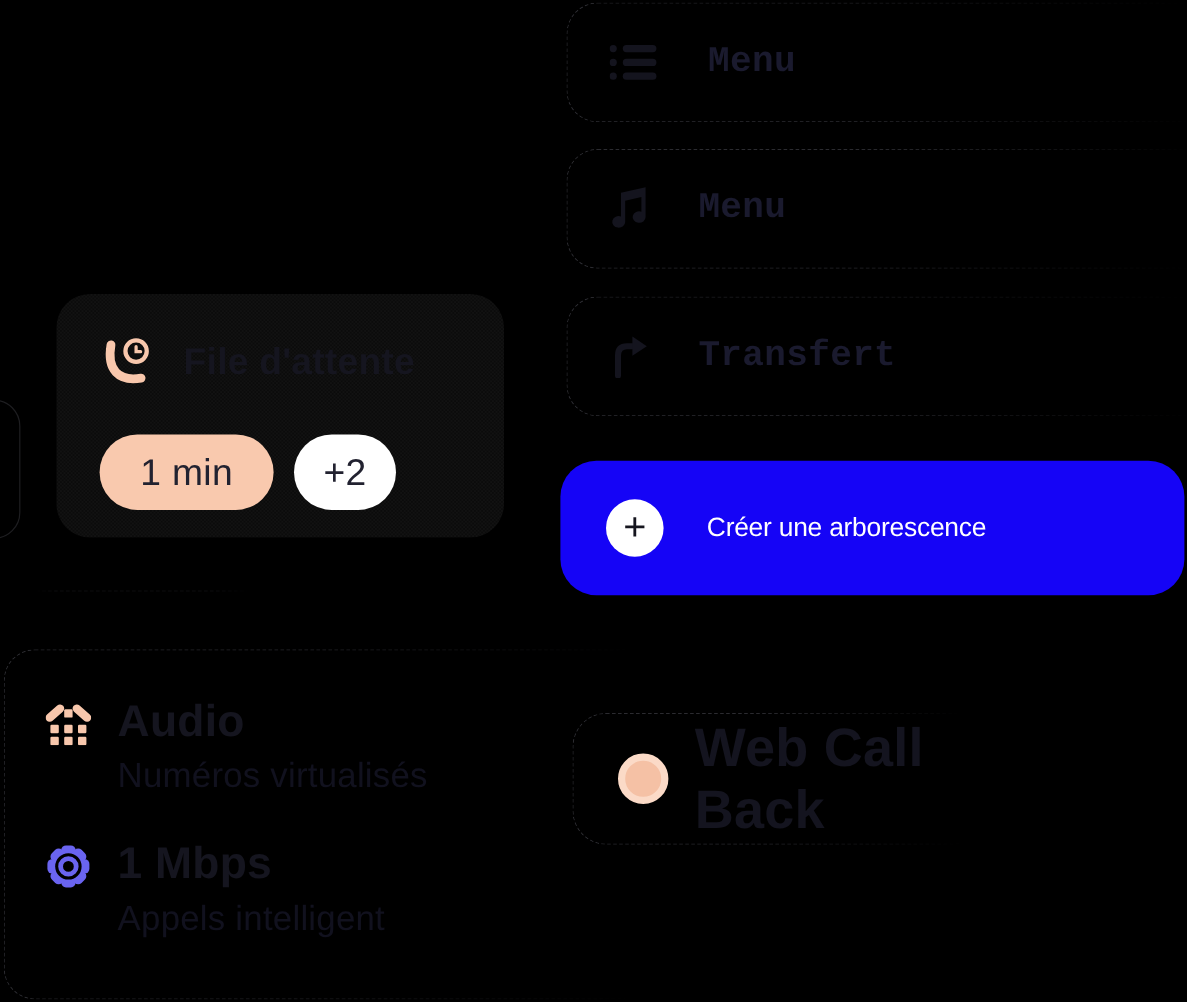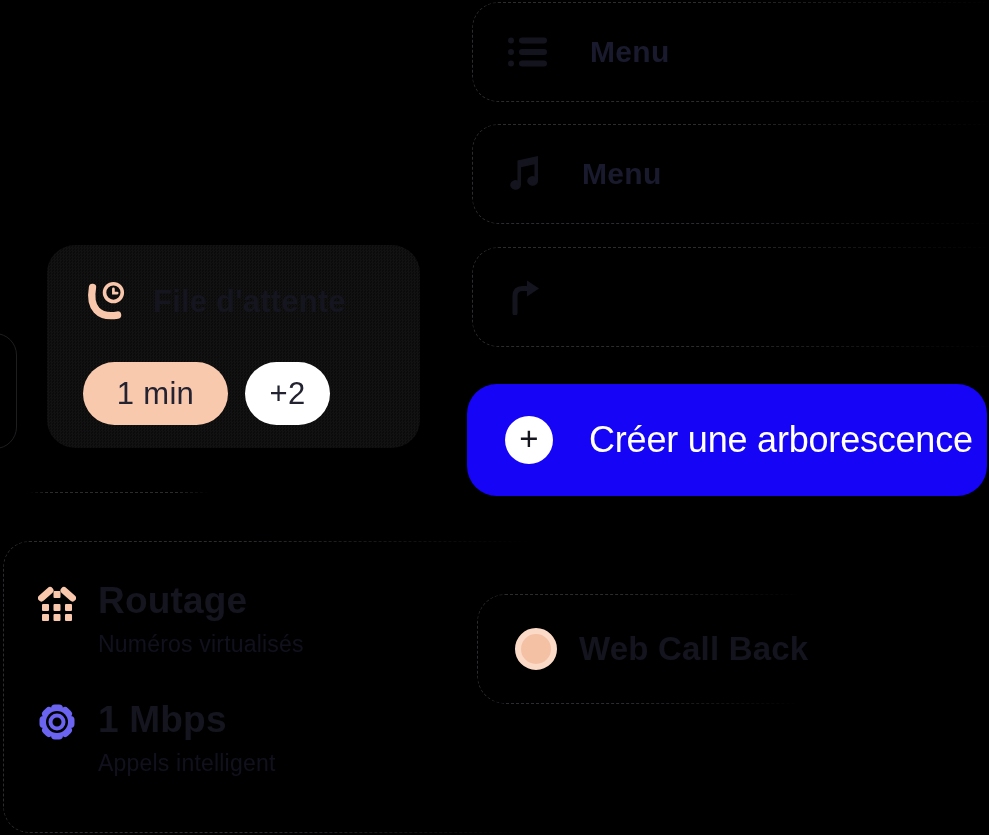--- a/index.html
+++ b/index.html
@@ -13,33 +13,33 @@
   .sketch-card{position:absolute;border-radius:26px;}
   .sketch-card::before{
     content:'';position:absolute;inset:0;border:1.5px dashed #2b2b30;border-radius:inherit;
     -webkit-mask-image:linear-gradient(90deg,#000 42%,rgba(0,0,0,0) 94%);
             mask-image:linear-gradient(90deg,#000 42%,rgba(0,0,0,0) 94%);
   }
 
   
   .menu-card{left:472px;width:558px;height:100px;display:flex;align-items:center;gap:42px;padding-left:36px;box-sizing:border-box;}
   .menu-card .mi{flex:0 0 auto;display:flex;align-items:center;justify-content:center;}
-  .menu-label{font-size:30px;font-weight:700;color:#1a1a2e;letter-spacing:.3px;}
+  .menu-label{font-size:30px;font-weight:700;color:#1a1a2e;letter-spacing:.3px;font-family:Liberation Mono, monospace;}
 
   
   .cta{
     left:467px;top:384px;width:520px;height:112px;border-radius:30px;background:#1504F6;
     display:flex;align-items:center;gap:36px;padding-left:38px;box-sizing:border-box;cursor:pointer;
   }
   .cta-circle{
     width:48px;height:48px;border-radius:50%;background:#fff;color:#15151e;
     display:flex;align-items:center;justify-content:center;font-size:33px;font-weight:400;line-height:1;
     padding-bottom:3px;box-sizing:border-box;
   }
-  .cta-label{color:#fff;font-size:36px;font-weight:400;letter-spacing:-.2px;}
+  .cta-label{color:#fff;font-size:22px;font-weight:400;letter-spacing:-.2px;}
 
   
   .queue-card{
     left:47px;top:245px;width:373px;height:203px;border-radius:28px;
     background-color:#0e0e0e;
     background-image:repeating-conic-gradient(#121212 0% 25%, #0b0b0b 0% 50%);
     background-size:3px 3px;
     text-align:center;
   }
   .queue-head{position:absolute;left:34px;top:34px;display:flex;align-items:center;gap:26px;}
@@ -53,27 +53,27 @@
   .ghost-card{left:-62px;top:333px;width:77px;height:114px;border:1.5px solid #1e1e21;border-radius:22px;}
 
   .dash-line{border-top:1.5px dashed #2b2b30;height:0;
     -webkit-mask-image:linear-gradient(90deg,transparent 0,#000 10%,#000 82%,transparent 100%);
             mask-image:linear-gradient(90deg,transparent 0,#000 10%,#000 82%,transparent 100%);}
   .dash-a{left:30px;top:492px;width:178px;}
 
   
   .list-card{left:3px;top:541px;width:560px;height:292px;}
   .f-title{font-size:37px;font-weight:700;color:#15151f;letter-spacing:.2px;}
-  .f-sub{font-size:23px;font-weight:400;color:#11111e;letter-spacing:.2px;}
+  .f-sub{font-size:29px;font-weight:400;color:#11111e;letter-spacing:.2px;}
 
   
   .web-card{left:477px;top:594px;width:345px;height:110px;border-radius:28px;
     display:flex;align-items:center;gap:22px;padding-left:38px;box-sizing:border-box;}
   .wc-circle{width:42px;height:42px;border-radius:50%;background:#F5C1A5;border:6px solid #FBDAC7;box-sizing:border-box;flex:0 0 auto;}
-  .wc-label{font-size:33px;font-weight:700;color:#14141f;letter-spacing:.2px;}
+  .wc-label{font-size:45px;font-weight:700;color:#14141f;letter-spacing:.2px;}
 
   svg{display:block;}
 </style>
 </head>
 <body>
 
 <div class="sketch-card menu-card" style="top:2px">
   <span class="mi">
     <svg width="40" height="32" viewBox="0 0 40 32" fill="#14141e">
       <circle cx="3" cy="4.5" r="3"></circle>
@@ -96,20 +96,21 @@
   <span class="menu-label">Menu</span>
 </div>
 
 <div class="sketch-card menu-card" style="top:247px">
   <span class="mi">
     <svg width="32" height="36" viewBox="0 0 32 36">
       <path d="M7 34 V17 Q7 9.5 14.5 9.5 H20" fill="none" stroke="#14141e" stroke-width="5" stroke-linecap="round"></path>
       <path d="M19 1.5 L31 9.5 L19 17.5 Z" fill="#14141e"></path>
     </svg>
   </span>
+  <span class="menu-label">Transfert</span>
 </div>
 
 <div class="abs cta">
   <span class="cta-circle">+</span>
   <span class="cta-label">Créer une arborescence</span>
 </div>
 
 <div class="abs ghost-card"></div>
 
 <div class="abs queue-card">
@@ -139,21 +140,21 @@
     <path d="M34.5 13 L26 5.5" stroke="#F8C7AC" stroke-width="7" stroke-linecap="round" fill="none"></path>
     <rect x="15.5" y="6" width="7" height="7" rx="1"></rect>
     <rect x="4" y="19" width="7" height="7" rx="1"></rect>
     <rect x="15.5" y="19" width="7" height="7" rx="1"></rect>
     <rect x="27" y="19" width="7" height="7" rx="1"></rect>
     <rect x="4" y="29" width="7" height="7" rx="1"></rect>
     <rect x="15.5" y="29" width="7" height="7" rx="1"></rect>
     <rect x="27" y="29" width="7" height="7" rx="1"></rect>
   </svg>
 </div>
-<div class="abs f-title" style="left:98px;top:580px">Routage</div>
+<div class="abs f-title" style="left:98px;top:580px">Audio</div>
 <div class="abs f-sub" style="left:98px;top:631px">Numéros virtualisés</div>
 
 <div class="abs" style="left:38px;top:703px">
   <svg width="38" height="38" viewBox="0 0 38 38">
     <g transform="translate(19,19)">
       <rect x="-6" y="-17.5" width="12" height="35" rx="4" fill="#6A64F0"></rect>
       <rect x="-6" y="-17.5" width="12" height="35" rx="4" fill="#6A64F0" transform="rotate(45)"></rect>
       <rect x="-6" y="-17.5" width="12" height="35" rx="4" fill="#6A64F0" transform="rotate(90)"></rect>
       <rect x="-6" y="-17.5" width="12" height="35" rx="4" fill="#6A64F0" transform="rotate(135)"></rect>
       <circle r="11" fill="#000"></circle>

